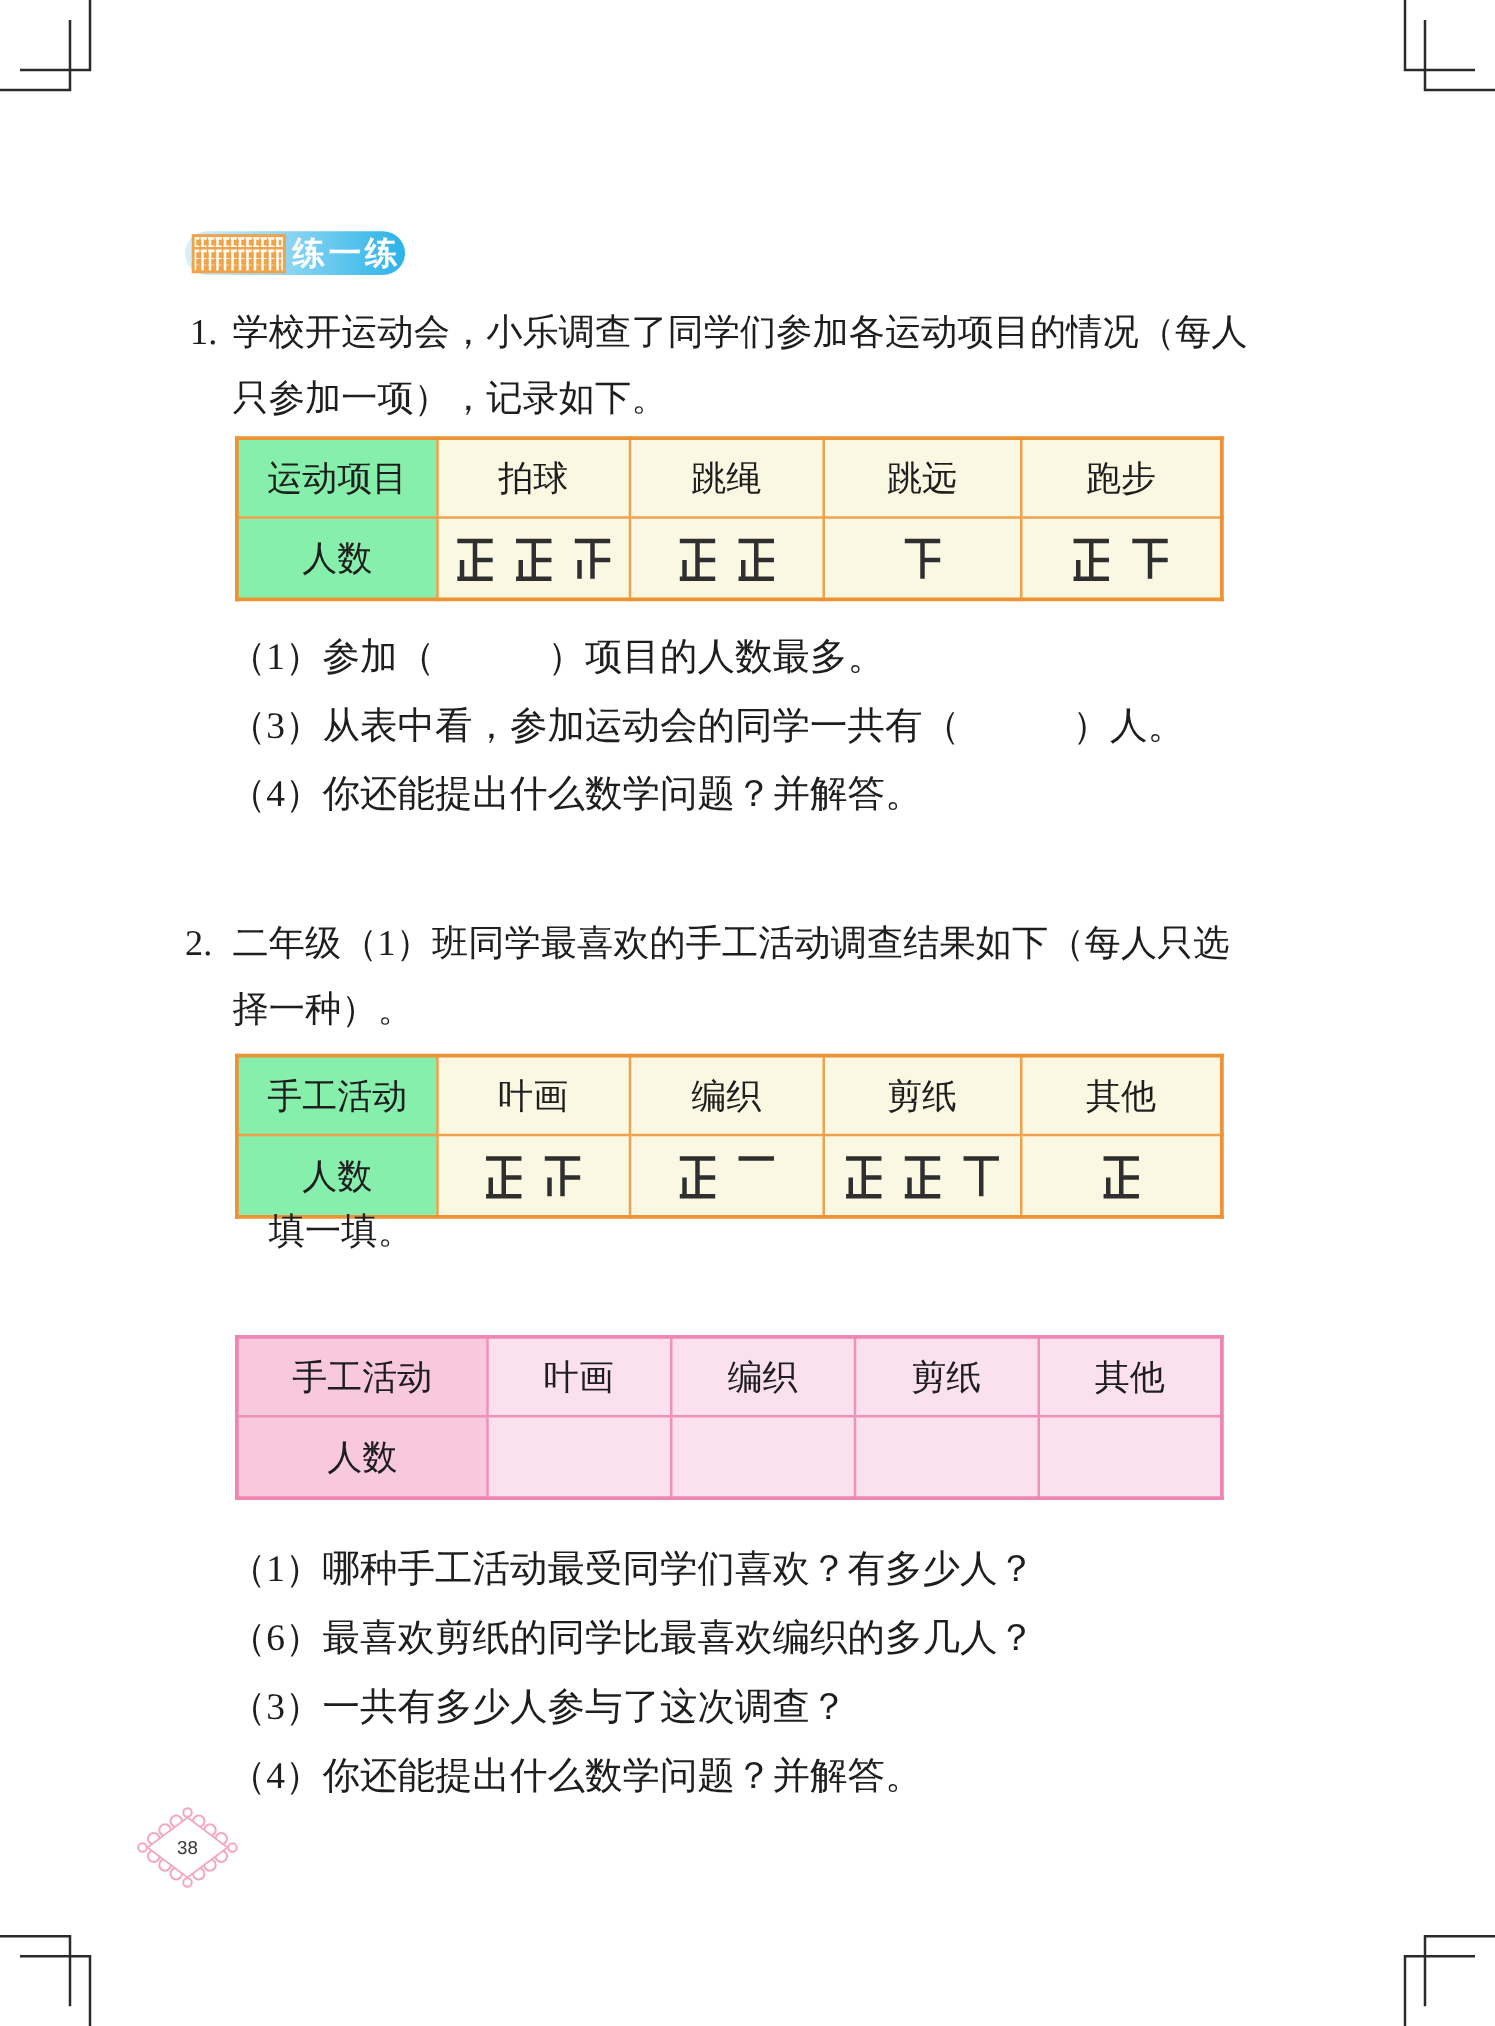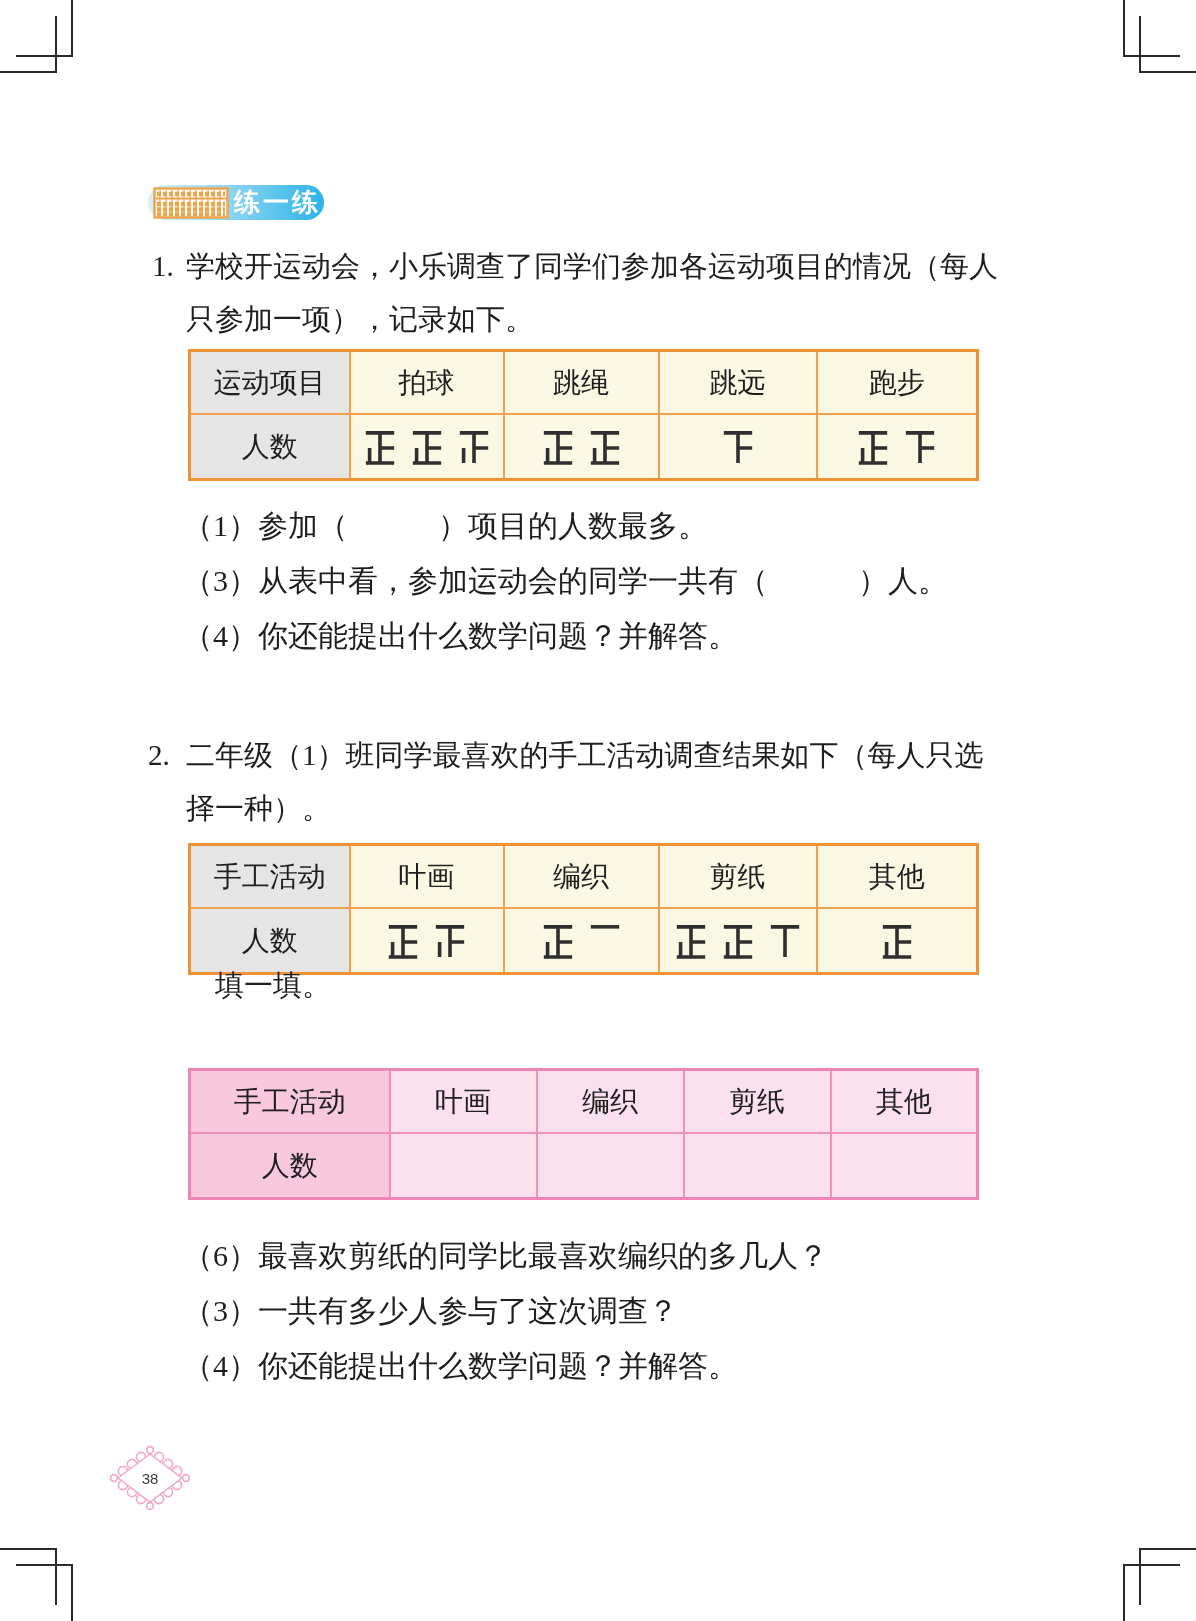--- a/index.html
+++ b/index.html
@@ -27,21 +27,21 @@
   .subqs{position:absolute;font-size:30px;}
   .subq{height:55px;line-height:55px;white-space:nowrap;}
 
   .fill-label{position:absolute;font-size:29px;line-height:36px;}
 
   
   table.tally-table{position:absolute;border-collapse:collapse;table-layout:fixed;}
   table.tally-table td{text-align:center;vertical-align:middle;font-size:28px;padding:0;}
   table.orange{border:3px solid #ee9335;}
   table.orange td{border:2px solid #f0a14e;background:#faf8e2;}
-  table.orange td.lab{background:#e5e5e5;}
+  table.orange td.lab{background:#86efac;}
   table.pink{border:3px solid #ee85b3;}
   table.pink td{border:2px solid #f091ba;background:#fbe0ed;}
   table.pink td.lab{background:#f8c8dc;}
   tr.r1 td{height:61px;}
   tr.r2 td{height:63px;}
 
   .tally{display:flex;justify-content:center;align-items:center;gap:13px;}
   .tally svg{width:34px;height:40px;display:block;}
   .tally path{fill:none;stroke:#2f2f2f;stroke-width:3.8px;}
 
@@ -272,20 +272,21 @@
       <td class="lab">人数</td>
       <td></td>
       <td></td>
       <td></td>
       <td></td>
     </tr>
   </tbody>
     </table>
 
   <div class="subqs" style="left:183px;top:1228px;">
+    <div class="subq">（1）哪种手工活动最受同学们喜欢？有多少人？</div>
     <div class="subq">（6）最喜欢剪纸的同学比最喜欢编织的多几人？</div>
     <div class="subq">（3）一共有多少人参与了这次调查？</div>
     <div class="subq">（4）你还能提出什么数学问题？并解答。</div>
   </div>
 
   <div class="ornament">
     <svg viewBox="0 0 92 72">
       <g fill="#ffffff" stroke="#f2a6c1" stroke-width="1.6">
         <circle cx="37" cy="15" r="4.6"></circle>
           <circle cx="28" cy="22" r="4.6"></circle>

